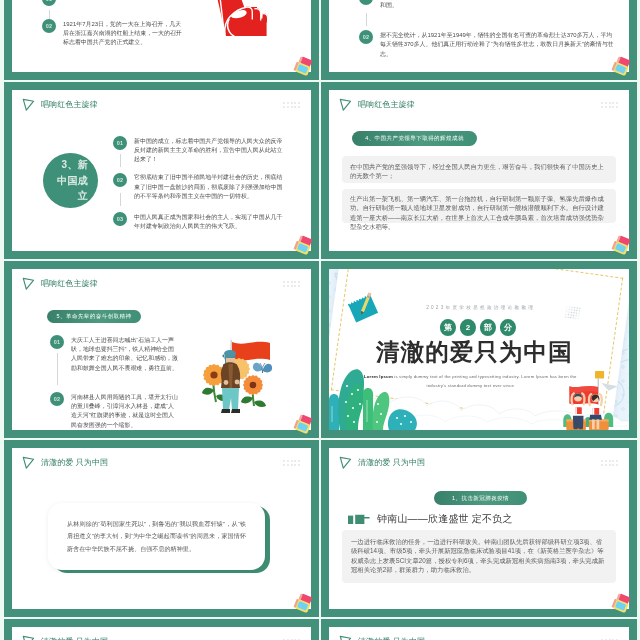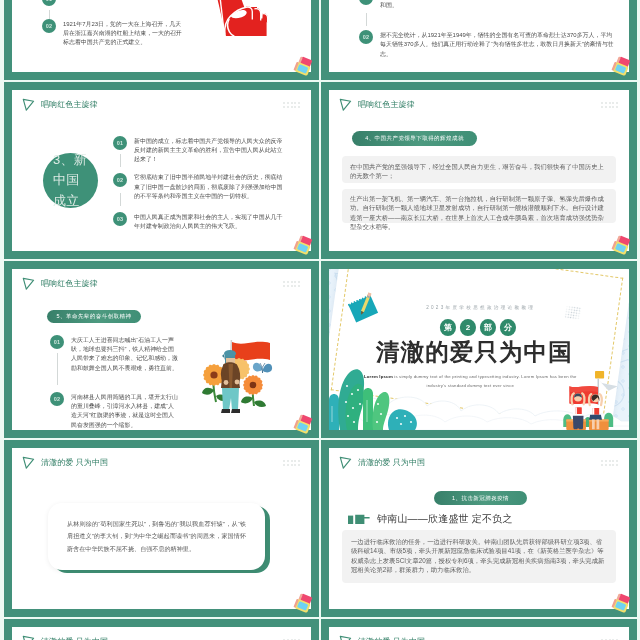--- a/index.html
+++ b/index.html
@@ -25,22 +25,22 @@
   .numlist{position:absolute;}
   .nitem{position:relative;display:flex;align-items:flex-start;}
   .ncirc{width:14px;height:14px;border-radius:50%;background:#3e9178;color:#cfe6dd;
          font-size:5.5px;display:flex;align-items:center;justify-content:center;flex:0 0 auto;
          font-weight:600;letter-spacing:.2px;}
   .ntxt{font-size:5.95px;line-height:1.58;color:#4a4a4a;margin-left:7px;padding-top:.5px;}
   .vline{position:absolute;width:1px;background:#d3d8d7;}
 
   
   .bigcirc{position:absolute;border-radius:50%;background:#3e9178;color:#dceae4;
-           display:flex;align-items:center;justify-content:center;text-align:left;
-           font-size:13px;line-height:1.55;font-weight:400;letter-spacing:.3px;padding:0 10px;box-sizing:border-box;}
+           display:flex;align-items:center;justify-content:center;text-align:right;
+           font-size:10px;line-height:1.55;font-weight:700;letter-spacing:.3px;padding:0 10px;box-sizing:border-box;}
 
   
   .pill{position:absolute;border-radius:999px;color:#fff;display:flex;align-items:center;
         justify-content:center;font-size:5.5px;letter-spacing:.45px;font-weight:500;
         background:linear-gradient(95deg,#377f69 0%,#4d9a80 55%,#3f8f76 100%);}
 
   
   .gbox{position:absolute;background:#f2f2f2;border-radius:4px;box-sizing:border-box;}
   .gbox p{margin:0;font-size:6.3px;line-height:1.5;color:#5a5a5a;letter-spacing:.05px;}
 

